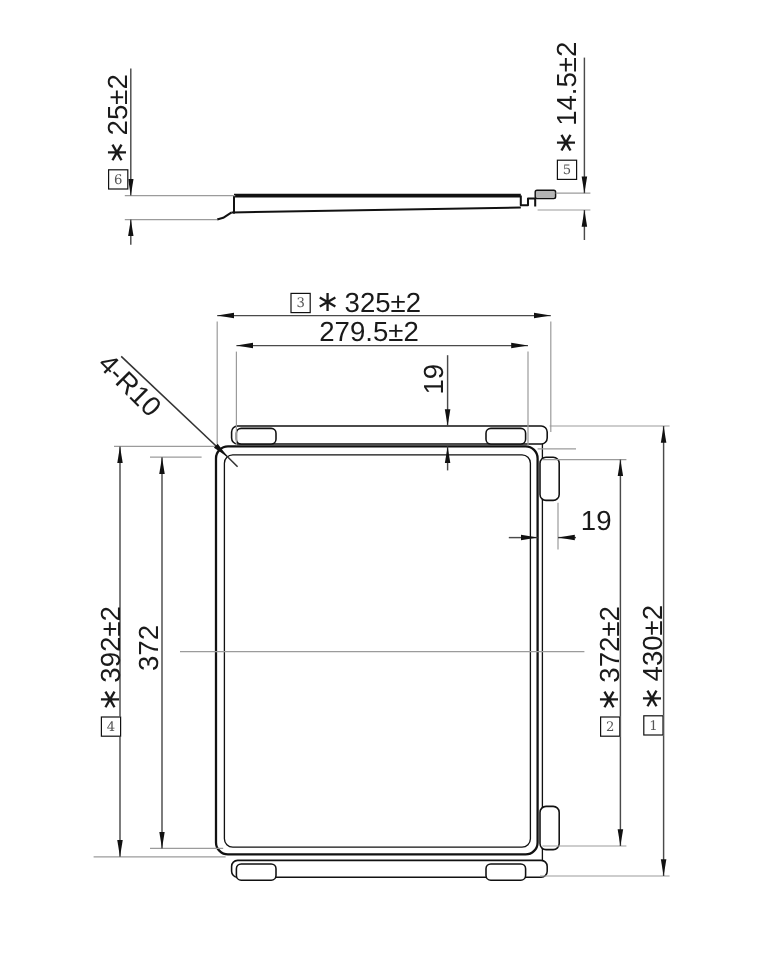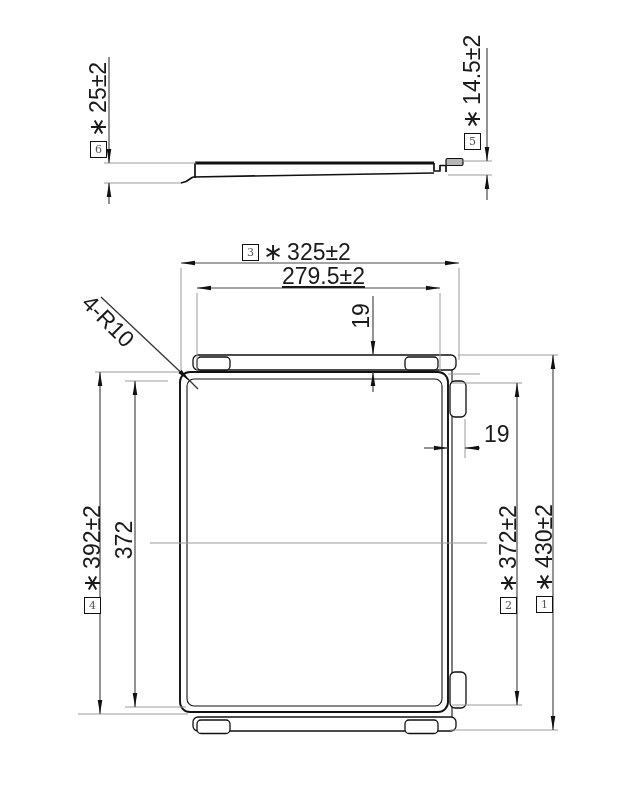--- a/index.html
+++ b/index.html
@@ -127,21 +127,21 @@
   </div>
 
   <div class="dim-label" style="left:242px;top:240px;">
     <span class="refbox">
         <span>3</span>
       </span>
     <span class="star">∗</span>
     <span>325±2</span>
   </div>
 
-  <div class="dim-label" style="left:282px;top:265px;text-decoration:underline;">
+  <div class="dim-label" style="left:266px;top:265px;">
     <span>279.5±2</span>
   </div>
 
   <div class="dim-label vert center" style="left:350px;top:333px;width:34px;">
     <span>19</span>
   </div>
 
   <div class="dim-label" style="left:484px;top:423px;">
     <span>19</span>
   </div>

